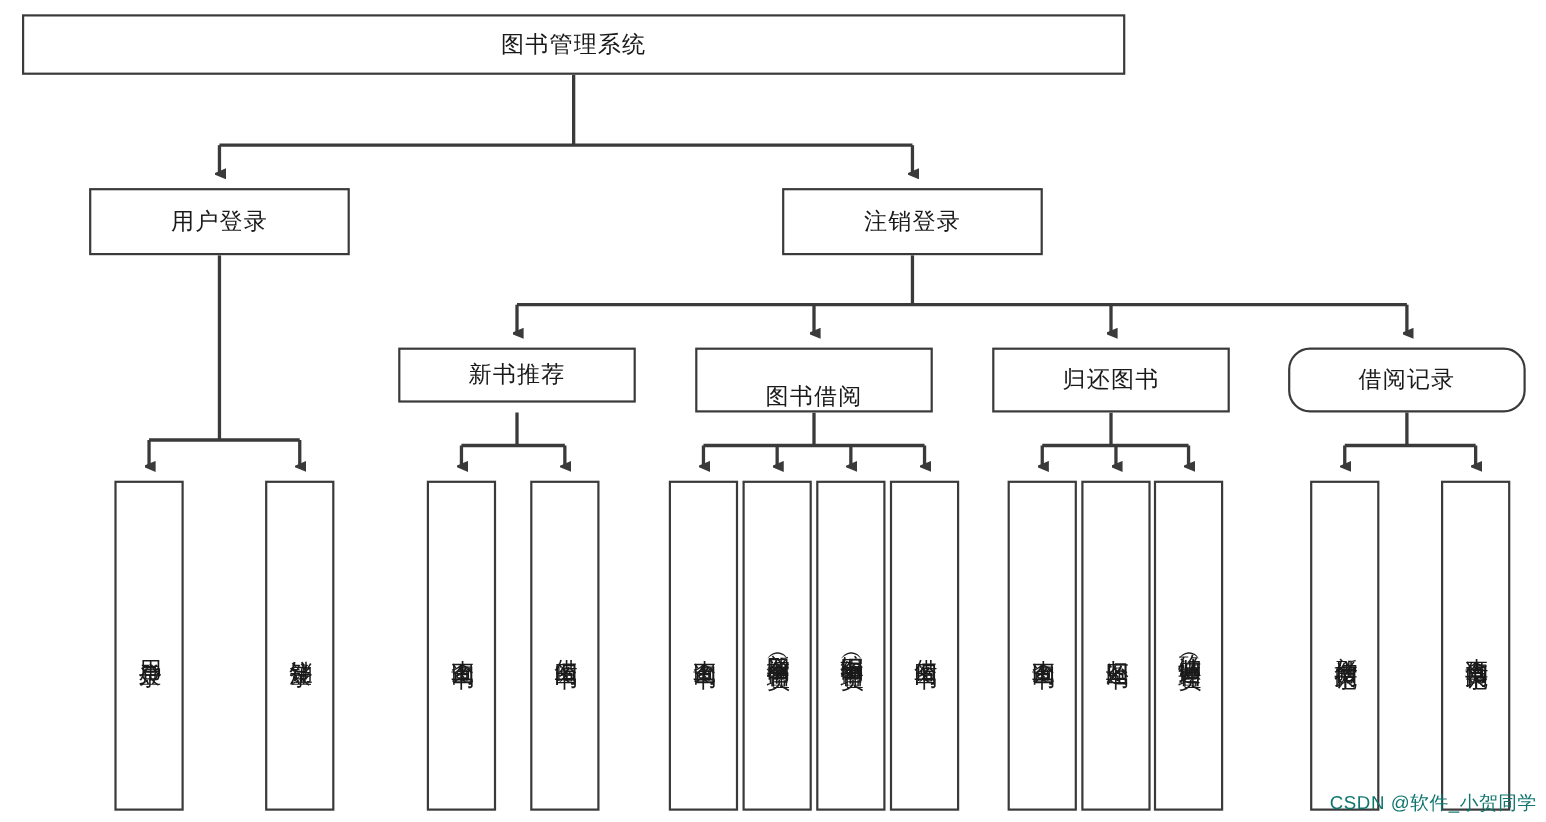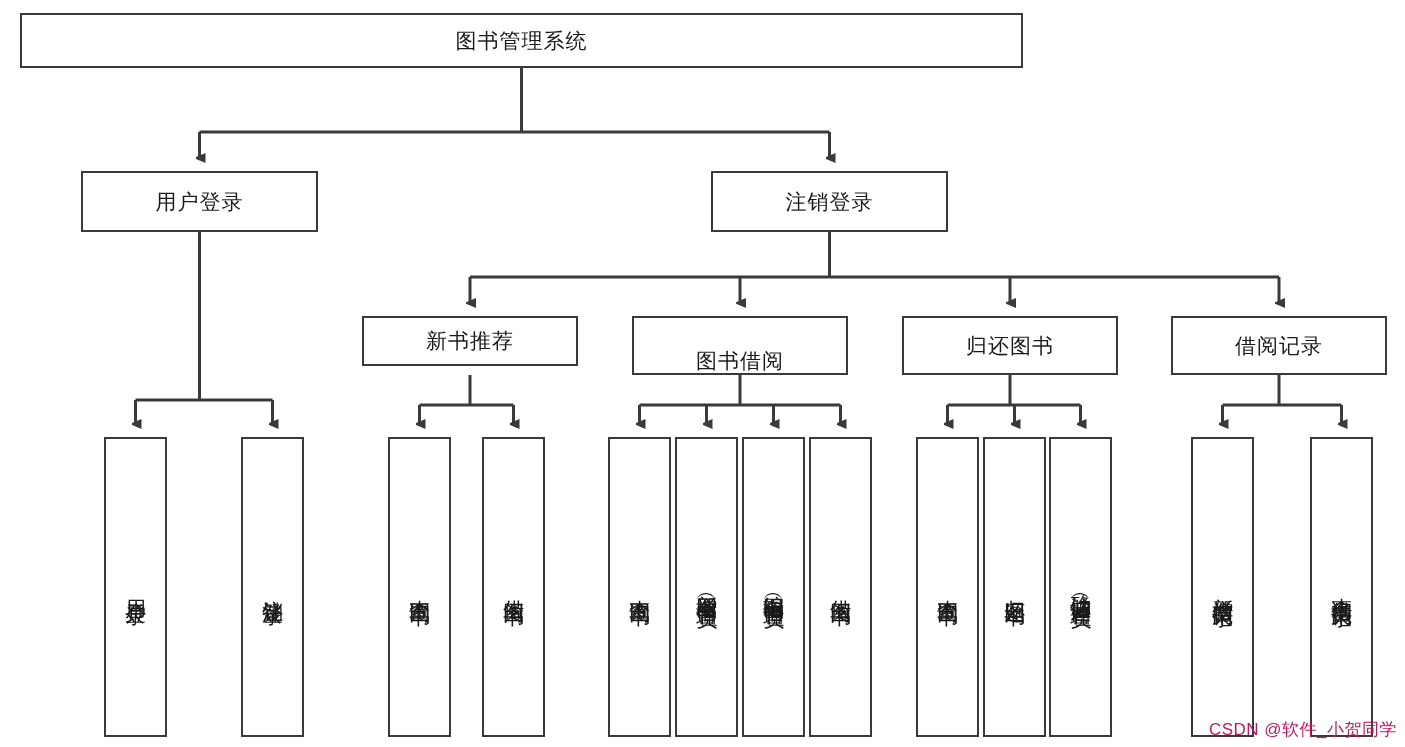--- a/index.html
+++ b/index.html
@@ -59,21 +59,21 @@
     top: 0;
     width: 1405px;
     height: 747px;
     pointer-events: none;
   }
   .watermark {
     position: absolute;
     right: 8px;
     bottom: 6px;
     font-size: 17px;
-    color: #be185d;
+    color: #0f766e;
     white-space: nowrap;
     letter-spacing: 0.5px;
     margin-top: 12px;
   }
 </style>
 </head>
 <body>
 
 <div id="canvas">
 
@@ -132,21 +132,21 @@
       </div>
       <div class="node horizontal" style="left: 362px; top: 316px; width: 216px; height: 50px;">
         <span class="label">新书推荐</span>
       </div>
       <div class="node horizontal" style="left: 632px; top: 316px; width: 216px; height: 59px; align-items: flex-end;">
         <span class="label">图书借阅</span>
       </div>
       <div class="node horizontal" style="left: 902px; top: 316px; width: 216px; height: 59px;">
         <span class="label">归还图书</span>
       </div>
-      <div class="node horizontal" style="left: 1171px; top: 316px; width: 216px; height: 59px;">
+      <div class="node horizontal" style="left: 1171px; top: 316px; width: 216px; height: 59px; border-radius: 20px;">
         <span class="label">借阅记录</span>
       </div>
       <div class="node vertical" style="left: 104px; top: 437px; width: 63px; height: 300px;">
         <span class="label">用户登录</span>
       </div>
       <div class="node vertical" style="left: 241px; top: 437px; width: 63px; height: 300px;">
         <span class="label">注销登录</span>
       </div>
       <div class="node vertical" style="left: 388px; top: 437px; width: 63px; height: 300px;">
         <span class="label">查询图书</span>

